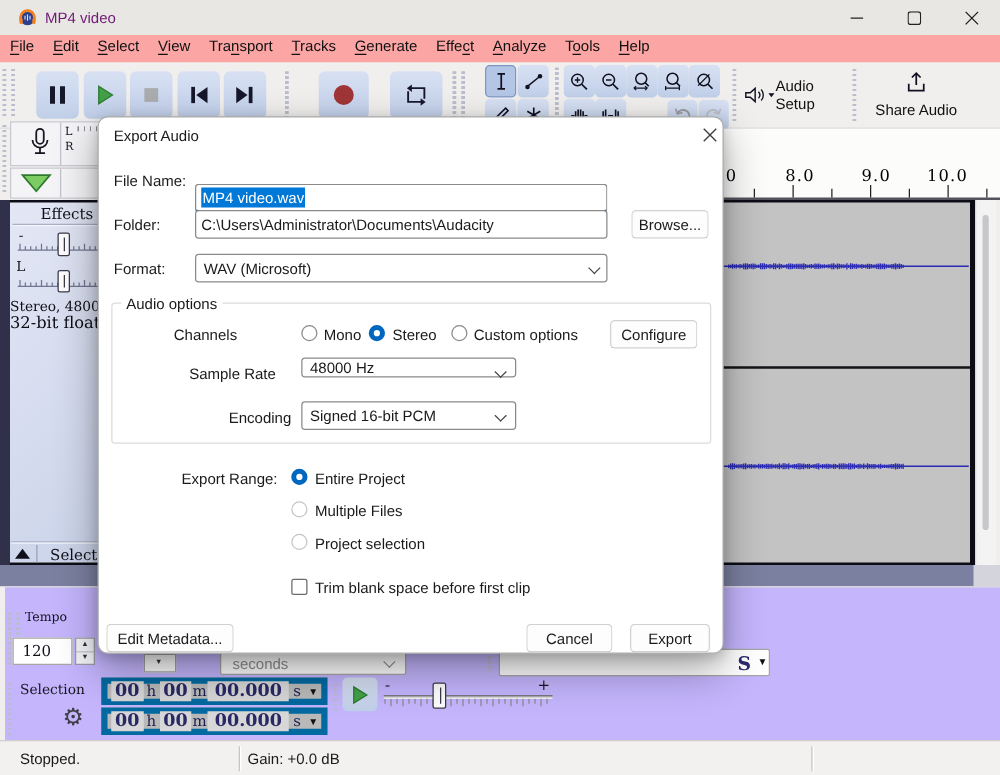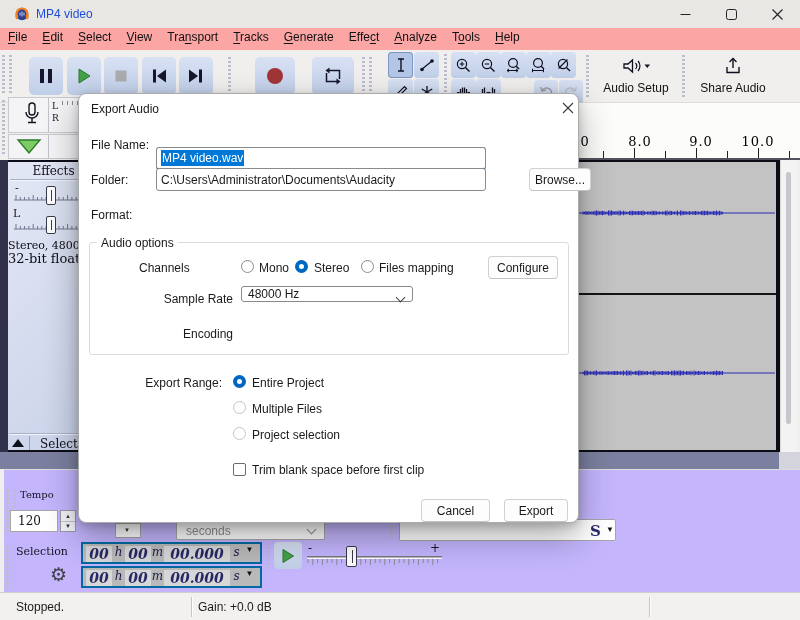--- a/index.html
+++ b/index.html
@@ -4,21 +4,21 @@
 <style>
   * { margin:0; padding:0; box-sizing:border-box; }
   html,body { width:800px; height:620px; }
   body { font-family:"Liberation Sans", sans-serif; font-size:12px; color:#1a1a1a; }
   #app { position:relative; width:800px; height:620px; overflow:hidden; background:#f0efed; }
   .abs { position:absolute; }
   .serif { font-family:"DejaVu Serif", serif; }
 
   
   .titlebar { left:0; top:0; width:800px; height:28px; background:#e9e7e4; }
-  .titlebar .title { left:36px; top:7px; font-size:12px; color:#1d4ed8; }
+  .titlebar .title { left:36px; top:7px; font-size:12px; color:#701a75; }
   .winbtn { top:0; width:46px; height:28px; display:flex; align-items:center; justify-content:center; }
 
   
   .menubar { left:0; top:28px; width:800px; height:22px; background:#fca5a5; display:flex; align-items:flex-start; padding-left:8px; }
   .menu-item { padding:2px 7.5px 3px 7.5px; font-size:12px; color:#111; }
   .menu-item:first-child { padding-left:0; }
   .menu-item u { text-underline-offset:2px; }
 
   
   .dock { left:0; top:50px; width:800px; height:53px; background:#f0efed; border-bottom:1px solid #dddddb; }
@@ -50,21 +50,21 @@
   .hband { left:0; top:452px; width:779px; height:17px; background:#7b80a0; }
   .hband-corner { left:779px; top:452px; width:21px; height:17px; background:#d4d5dc; }
 
   
   .bottomdock { left:4px; top:469px; width:800px; height:123px; background:#c4b5fd; border-top:1px solid #dddddb; }
   .whitebox { background:#fff; border:1px solid #a6a6a6; }
   .spinner { background:#f2f3f7; border:1px solid #9a9aa6; display:flex; flex-direction:column; }
   .spinner div { flex:1; display:flex; align-items:center; justify-content:center; font-size:6px; color:#333; line-height:1; }
   .spinner div:first-child { border-bottom:1px solid #c4c4cc; }
 
-  .timefield { background:#b9b9b9; border:2px solid #0369a1; box-shadow:inset 0 0 0 1px #8f8f8f00; display:flex; align-items:flex-start; padding:1px 0 1px 3px;font-style:italic; }
+  .timefield { background:#b9b9b9; border:5px solid #0369a1; box-shadow:inset 0 0 0 1px #8f8f8f00; display:flex; align-items:center; padding:1px 0 1px 3px; }
   .timefield .digits { background:#d7d7d7; color:#282866; font-family:"DejaVu Serif", serif; font-weight:bold; font-size:14px; display:flex; align-items:center; justify-content:center; margin:1px 0; }
   .timefield .unit { color:#1c1c4e; font-family:"DejaVu Serif", serif; font-size:12px; display:flex; align-items:center; justify-content:center; }
   .timefield .dd { display:flex; align-items:center; justify-content:center; width:13px; color:#111; font-size:8px; }
 
   
   .statusbar { left:0; top:592px; width:800px; height:28px; background:#f2f1ef; border-top:1px solid #cfcfcd; }
   .statusbar .cell-sep { position:absolute; top:4px; height:20px; width:1px; background:#c6c6c4; box-shadow:1px 0 0 #ffffff; }
 
   
   .dialog { left:78px; top:93px; width:501px; height:430px; background:#fff; border:1px solid #ababab; border-radius:8px; box-shadow:0 14px 34px rgba(0,0,0,.32), 0 3px 10px rgba(0,0,0,.18); }
@@ -256,21 +256,21 @@
         </svg>
     </div>
     <div class="abs tbtn small" style="left:559px;top:30px;width:24px;height:24px">
       <svg width="16" height="16" viewBox="0 0 16 16">
           <path d="M12 6.5 A5 4.5 0 1 0 11.2 11.5" fill="none" stroke="#bcbcc4" stroke-width="1.5"></path>
           <path d="M13.5 3 L12 7 L8 6" fill="none" stroke="#bcbcc4" stroke-width="1.3"></path>
         </svg>
     </div>
     <div class="abs grip" style="left:586px;top:5px;height:44px"></div>
 
-    <div class="abs" style="left:594px;top:2px;width:84px;height:48px;display:flex;flex-direction:column;align-items:center;justify-content:space-between;padding:4px 0 5px">
+    <div class="abs" style="left:594px;top:2px;width:84px;height:48px;display:flex;flex-direction:row;align-items:center;justify-content:space-between;padding:4px 0 5px">
       <svg width="30" height="20" viewBox="0 0 30 20">
         <path d="M3 8 H7 L11.5 4 V16 L7 12 H3 Z" fill="none" stroke="#101020" stroke-width="1.3"></path>
         <path d="M14.5 7 A4.5 4.5 0 0 1 14.5 13" fill="none" stroke="#101020" stroke-width="1.2"></path>
         <path d="M17 5 A7.5 7.5 0 0 1 17 15" fill="none" stroke="#101020" stroke-width="1.2"></path>
         <path d="M23.5 8.5 L29 8.5 L26.25 12 Z" fill="#101020"></path>
       </svg>
       <span style="font-size:12px;color:#111">Audio Setup</span>
     </div>
     <div class="abs grip" style="left:682px;top:5px;height:44px"></div>
 
@@ -441,59 +441,70 @@
 
     <div class="lbl" style="left:12px;top:44px">File Name:</div>
     <div class="dlg-input focused" style="left:77px;top:53px;width:330px;height:23px">
       <span class="selhl">MP4 video.wav</span>
     </div>
 
     <div class="lbl" style="left:12px;top:79px">Folder:</div>
     <div class="dlg-input" style="left:77px;top:74px;width:330px;height:23px">
       <span>C:\Users\Administrator\Documents\Audacity</span>
     </div>
-    <div class="btn" style="left:450px;top:74px;width:62px;height:23px">
+    <div class="btn" style="left:426px;top:74px;width:62px;height:23px">
         <span>Browse...</span>
       </div>
 
     <div class="lbl" style="left:12px;top:114px">Format:</div>
+    <div class="dlg-select" style="left:77px;top:109px;width:330px;height:23px">
+      <span>WAV (Microsoft)</span>
+      <div class="chev" style="left:315px;top:7px"></div>
+    </div>
 
     <div class="fieldset" style="left:10px;top:148px;width:480px;height:113px"></div>
     <div class="legend" style="left:18px;top:142px">Audio options</div>
 
     <div class="lbl" style="left:60px;top:167px;width:94px;text-align:left">Channels</div>
     <div class="radio" style="left:162px;top:166px"></div>
     <div class="lbl" style="left:180px;top:167px">Mono</div>
     <div class="radio checked" style="left:216px;top:166px"></div>
     <div class="lbl" style="left:235px;top:167px">Stereo</div>
     <div class="radio" style="left:282px;top:166px"></div>
-    <div class="lbl" style="left:300px;top:167px">Files mapping</div>
+    <div class="lbl" style="left:300px;top:167px">Custom options</div>
     <div class="btn" style="left:409px;top:162px;width:70px;height:23px">
         <span>Configure</span>
       </div>
 
-    <div class="lbl" style="left:60px;top:198px;width:94px;text-align:right">Sample Rate</div>
+    <div class="lbl" style="left:60px;top:198px;width:94px;text-align:center">Sample Rate</div>
     <div class="dlg-select" style="left:162px;top:192px;width:172px;height:16px">
       <span>48000 Hz</span>
       <div class="chev" style="left:155px;top:7px"></div>
     </div>
 
     <div class="lbl" style="left:60px;top:233px;width:94px;text-align:right">Encoding</div>
+    <div class="dlg-select" style="left:162px;top:227px;width:172px;height:23px">
+      <span>Signed 16-bit PCM</span>
+      <div class="chev" style="left:155px;top:7px"></div>
+    </div>
 
     <div class="lbl" style="left:49px;top:282px;width:94px;text-align:right">Export Range:</div>
     <div class="radio checked" style="left:154px;top:281px"></div>
     <div class="lbl" style="left:173px;top:282px">Entire Project</div>
     <div class="radio disabled" style="left:154px;top:307px"></div>
     <div class="lbl dim" style="left:173px;top:308px">Multiple Files</div>
     <div class="radio disabled" style="left:154px;top:333px"></div>
     <div class="lbl dim" style="left:173px;top:334px">Project selection</div>
 
     <div class="checkbox" style="left:154px;top:369px"></div>
     <div class="lbl" style="left:173px;top:369px">Trim blank space before first clip</div>
 
+    <div class="btn" style="left:6px;top:405px;width:102px;height:23px">
+        <span>Edit Metadata...</span>
+      </div>
     <div class="btn" style="left:342px;top:405px;width:69px;height:23px">
         <span>Cancel</span>
       </div>
     <div class="btn" style="left:425px;top:405px;width:64px;height:23px">
         <span>Export</span>
       </div>
   </div>
 
 </div>
 

